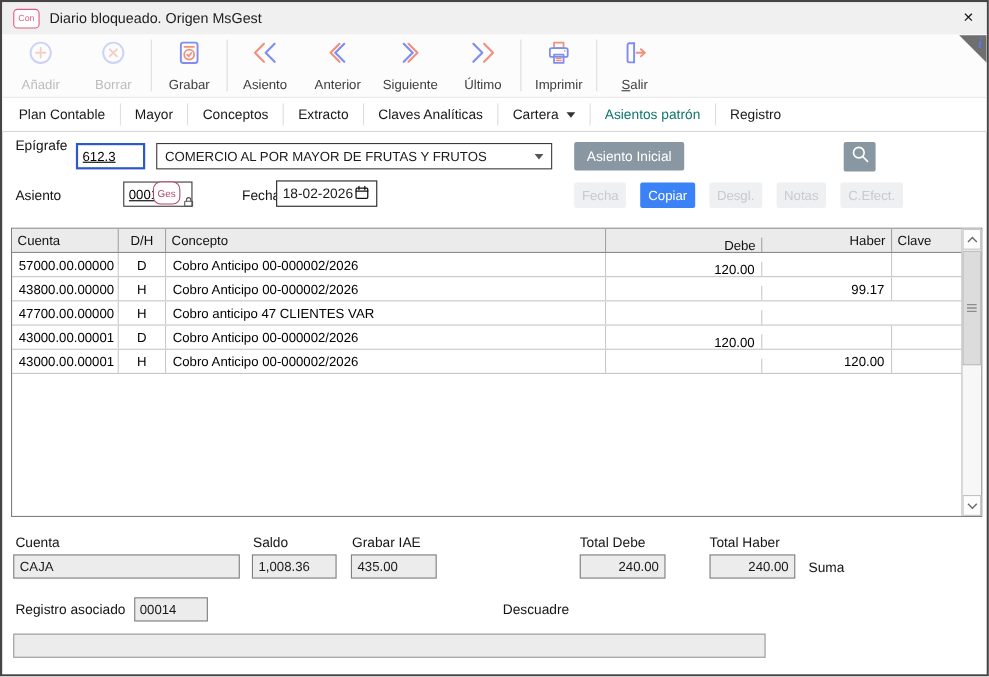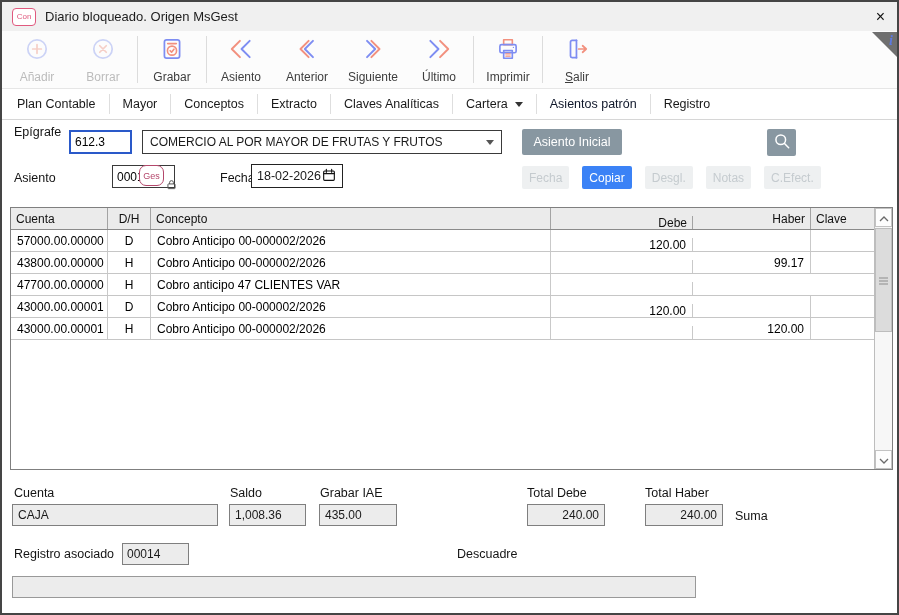--- a/index.html
+++ b/index.html
@@ -27,27 +27,27 @@
   .infotri{position:absolute;top:30px;right:0;width:0;height:0;
     border-top:25px solid #6f6f6f;border-left:25px solid transparent;}
   .infotri-i{position:absolute;top:31px;right:4px;color:#5d79e0;
     font-family:"Liberation Serif",serif;font-style:italic;font-weight:bold;font-size:14px;}
 
   
   .tabsbar{position:absolute;top:87px;left:0;right:0;height:30px;background:#fff;
     border-bottom:1px solid #d6d6d6;display:flex;align-items:center;padding-left:2px;}
   .tab{font-size:12.5px;color:#191919;padding:0 13px;height:20px;display:flex;align-items:center;gap:7px;cursor:default;white-space:nowrap;}
   .tab + .tab{border-left:1px solid #dedede;}
-  .tab.disabled{color:#0f172a;}
+  .tab.disabled{color:#0f766e;}
   .caret-down{width:0;height:0;border-left:4px solid transparent;border-right:4px solid transparent;border-top:5px solid #333;}
 
   
   .lbl{position:absolute;font-size:12.5px;color:#141414;white-space:nowrap;}
   .inp{position:absolute;box-sizing:border-box;font-family:"Liberation Sans",sans-serif;
-    font-size:12px;padding:0 4px;background:#fff;}
+    font-size:12px;padding:0 4px;background:#fff;text-decoration:underline;}
   #inp-epigrafe{left:67px;top:128px;width:63px;height:24px;border:2px solid #2a59c9;}
   #combo-epigrafe{position:absolute;left:140px;top:128px;width:360px;height:24px;box-sizing:border-box;
     border:1px solid #3a3a3a;display:flex;align-items:center;justify-content:space-between;
     padding:0 7px;font-size:12px;background:#fff;}
   #btn-asiento-inicial{position:absolute;left:520px;top:127px;width:100px;height:26px;background:#8897a1;
     color:#fff;font-size:12.5px;border-radius:2px;display:flex;align-items:center;justify-content:center;cursor:default;}
   #btn-search{position:absolute;left:765px;top:127px;width:29px;height:27px;background:#8897a1;
     border-radius:2px;display:flex;align-items:center;justify-content:center;cursor:default;}
   #inp-asiento{left:67px;top:163px;width:63px;height:23px;border:1px solid #3a3a3a;margin-left:43px;}
   #ges-badge{position:absolute;left:137px;top:163px;width:25px;height:21px;box-sizing:border-box;

